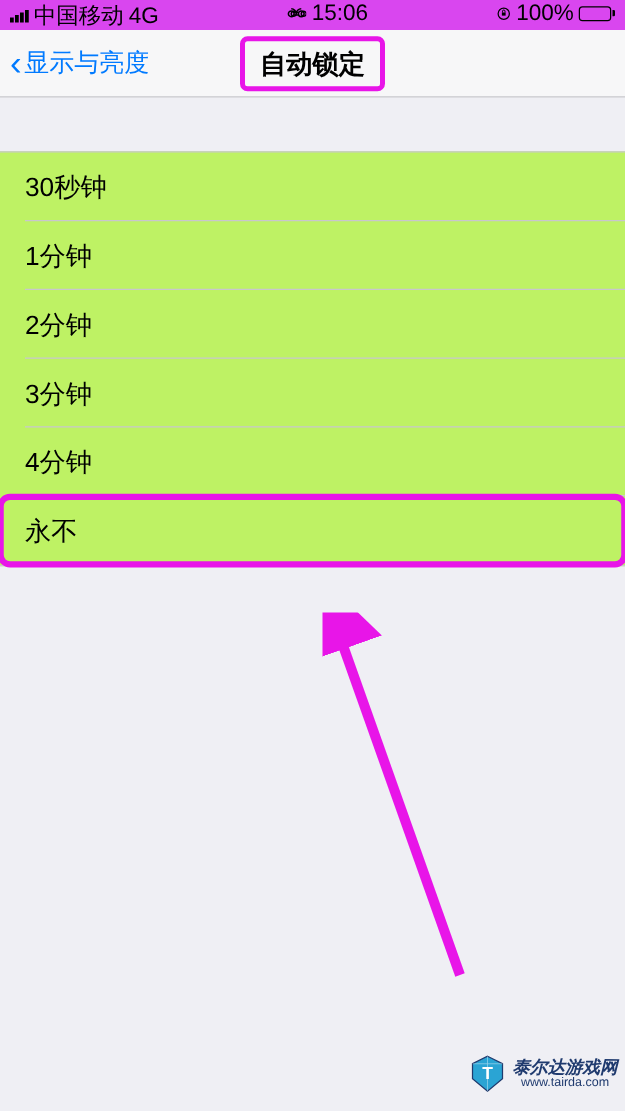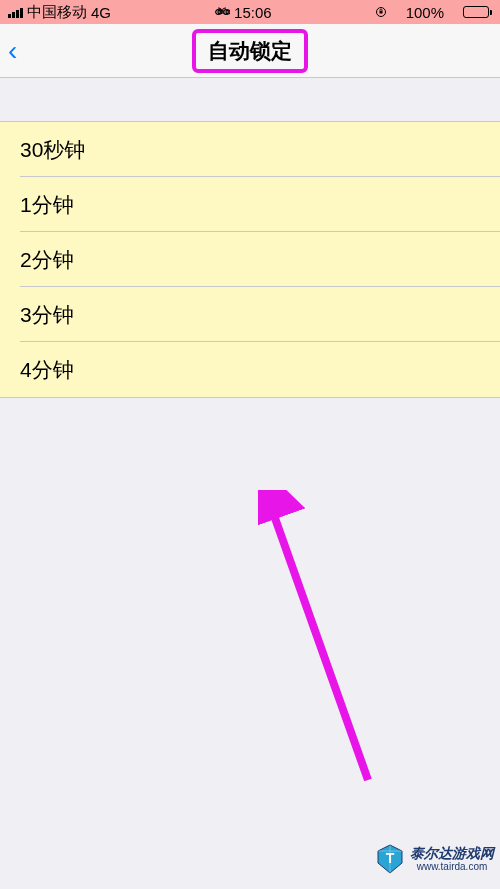--- a/index.html
+++ b/index.html
@@ -11,43 +11,43 @@
     body {
       width: 500px;
       height: 889px;
       background: #efeff4;
       font-family: -apple-system, "PingFang SC", "Helvetica Neue", sans-serif;
       position: relative;
       overflow: hidden;
     }
     .status-bar {
       height: 24px;
-      background: #fca5a5;
-      display: flex;
-      align-items: center;
+      background: #d946ef;
+      display: flex;
+      align-items: flex-start;
       padding: 0 8px;
-      font-size: 15px;
+      font-size: 18px;
       color: #000;
     }
     .status-left {
       display: flex;
       align-items: center;
       gap: 4px;
     }
     .status-center {
       flex: 1;
       display: flex;
       justify-content: center;
       align-items: center;
       gap: 4px;
     }
     .status-right {
       display: flex;
       align-items: center;
-      gap: 19px;
+      gap: 4px;
     }
     .signal-bars {
       display: flex;
       align-items: flex-end;
       gap: 1px;
       height: 12px;
     }
     .signal-bars span {
       width: 3px;
       background: #000;
@@ -88,21 +88,21 @@
       padding: 4px 12px;
     }
     .nav-title-highlight {
       border: 4px solid #e815e8;
       border-radius: 6px;
     }
     .table-spacer {
       height: 43px;
     }
     .table-group {
-      background: #fef9c3;
+      background: #bef264;
       border-top: 1px solid #c8c7cc;
       border-bottom: 1px solid #c8c7cc;
     }
     .cell {
       height: 55px;
       display: flex;
       align-items: center;
       padding: 0 18px 0 20px;
       position: relative;
       cursor: pointer;
@@ -225,20 +225,21 @@
     <span class="battery">
       <span class="battery-body"><span class="battery-fill"></span></span>
       <span class="battery-tip"></span>
     </span>
   </div>
 </div>
 
 <div class="nav-bar">
   <div class="back-button">
     <span class="back-chevron">‹</span>
+    <span>显示与亮度</span>
   </div>
   <div class="nav-title nav-title-highlight">自动锁定</div>
 </div>
 
 <div class="table-spacer"></div>
 
 <div class="table-group">
   <div class="cell">
     <span class="cell-label">30秒钟</span>
   </div>
@@ -246,20 +247,23 @@
     <span class="cell-label">1分钟</span>
   </div>
   <div class="cell">
     <span class="cell-label">2分钟</span>
   </div>
   <div class="cell">
     <span class="cell-label">3分钟</span>
   </div>
   <div class="cell">
     <span class="cell-label">4分钟</span>
+  </div>
+  <div class="cell cell-highlight">
+    <span class="cell-label">永不</span>
   </div>
 </div>
 
 <svg class="arrow-annotation" width="130" height="300" viewBox="0 0 130 300">
   <defs>
     <marker id="arrowhead" markerWidth="8" markerHeight="8" refX="2" refY="4" orient="auto">
       <polygon points="0 0, 8 4, 0 8" fill="#e815e8"></polygon>
     </marker>
   </defs>
   <line x1="110" y1="290" x2="12" y2="14" stroke="#e815e8" stroke-width="8" marker-end="url(#arrowhead)"></line>

